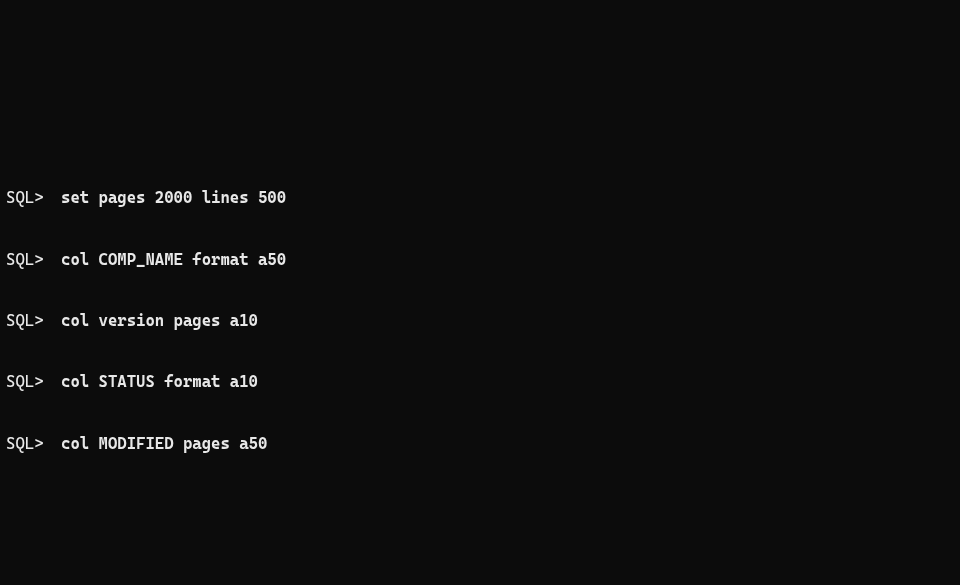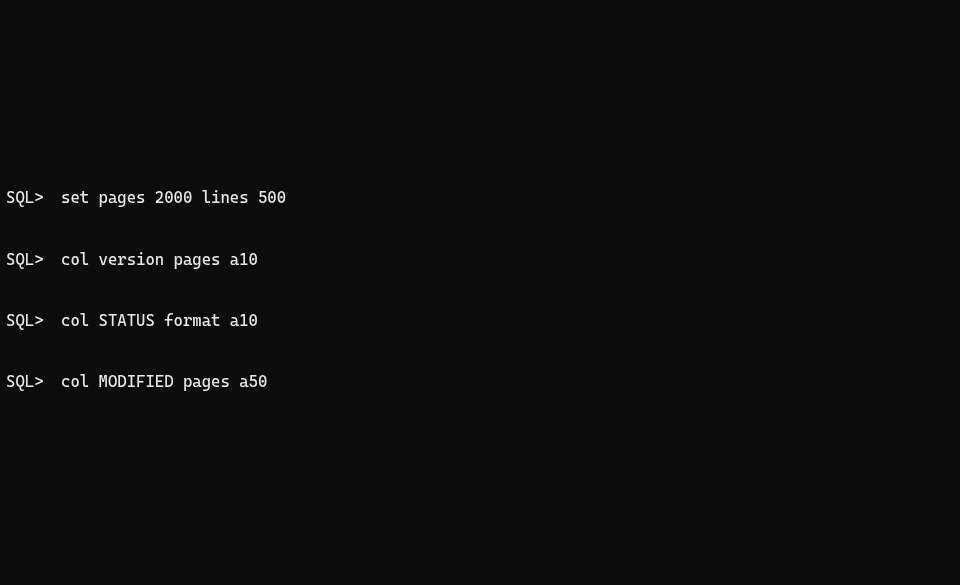--- a/index.html
+++ b/index.html
@@ -12,35 +12,36 @@
     line-height: 1.28;
     width: 960px;
     height: 585px;
     overflow: hidden;
     white-space: pre;
   }
   .terminal {
     padding: 4px 6px 8px 6px;
   }
   .prompt { color: #e8e8e8; }
-  .cmd    { color: #e8e8e8; }
+  .cmd    { color: #e8e8e8; font-weight: bold; }
   .line   { display: block; }
   .cell   { display: inline-block; }
   
   .c-prompt { width: 55px; }
 </style>
 </head>
 <body>
 
 
 
 <div class="terminal">
 
   
   <div class="line"><span class="cell c-prompt prompt">SQL&gt;</span><span class="cmd">set pages 2000 lines 500</span></div>
+  <div class="line"><span class="cell c-prompt prompt">SQL&gt;</span><span class="cmd">col COMP_NAME format a50</span></div>
   <div class="line"><span class="cell c-prompt prompt">SQL&gt;</span><span class="cmd">col version pages a10</span></div>
   <div class="line"><span class="cell c-prompt prompt">SQL&gt;</span><span class="cmd">col STATUS format a10</span></div>
   <div class="line"><span class="cell c-prompt prompt">SQL&gt;</span><span class="cmd">col MODIFIED pages a50</span></div>
 
   <div class="line">&nbsp;</div>
 
   
   
 
   

